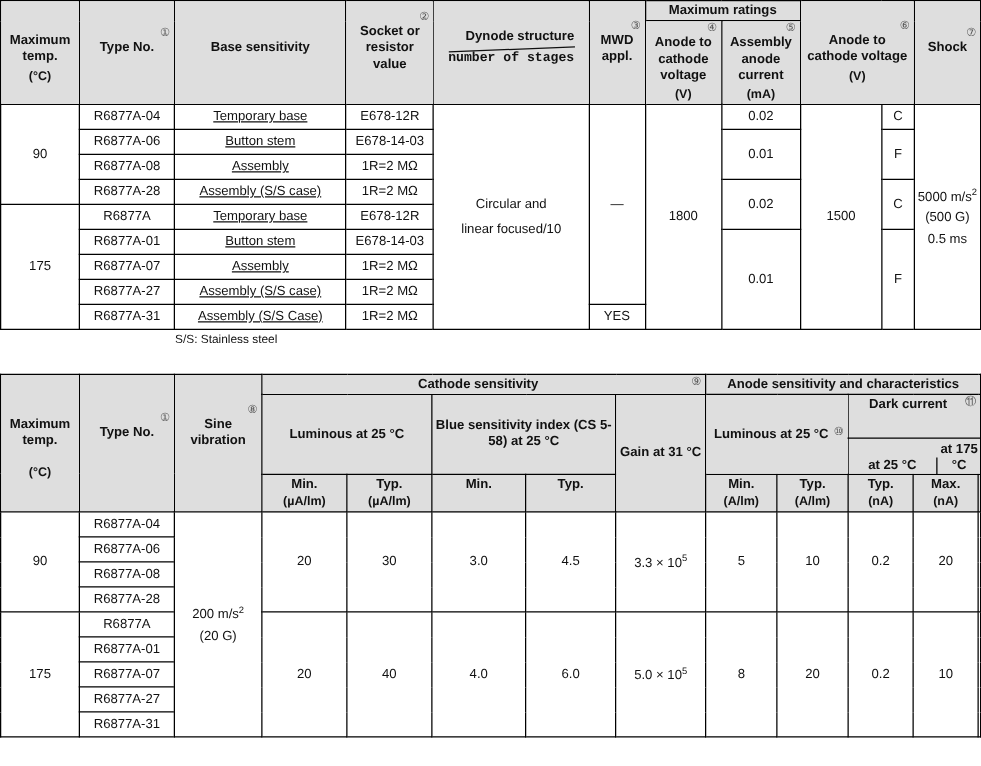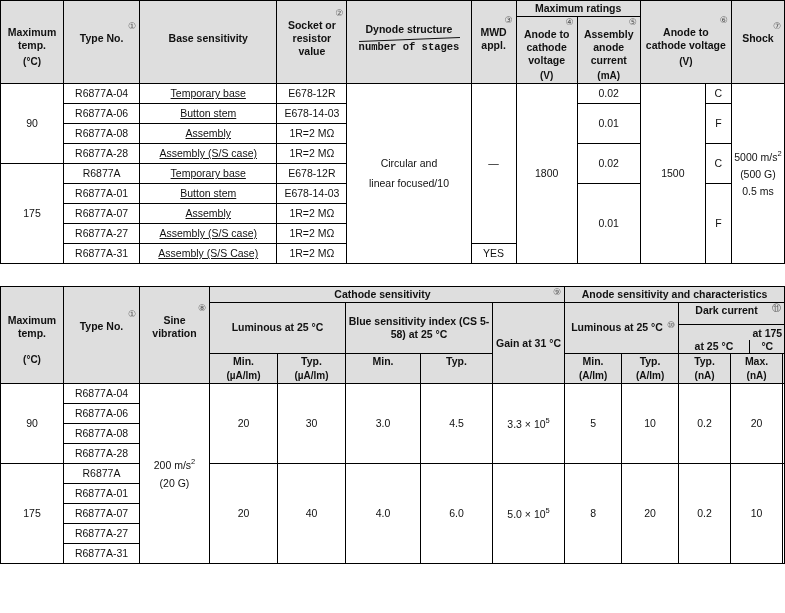--- a/index.html
+++ b/index.html
@@ -82,21 +82,21 @@
     font-size: 9.5px;
     color: #111111;
     padding-left: 140px;
     margin-top: 2px;
   }
   .dyn {
     display: inline-block;
     position: relative;
     padding: 0 2px;
   }
-  .dyn .line1 { display: block; }
+  .dyn .line1 { display: block; text-align: right; }
   .dyn .line2 { display: block; margin-top: 5px; font-family: Liberation Mono, monospace;}
   .dyn .bar {
     position: absolute;
     left: 2px;
     right: 2px;
     top: 50%;
     height: 1px;
     background: #111111;
     transform: rotate(-2.2deg);
   }
@@ -250,20 +250,21 @@
       </tr>
       <tr style="height:20px">
         <td class="typeno">R6877A-31</td>
         <td class="lefttext">Assembly (S/S Case)</td>
         <td>1R=2 MΩ</td>
         <td>YES</td>
       </tr>
     </tbody>
   </table>
 
+  <div class="note">S/S: Stainless steel</div>
 
   <div class="gap"></div>
 
   <table class="spec tbl2">
     <colgroup>
       <col style="width:63px">
       <col style="width:76px">
       <col style="width:70px">
       <col style="width:68px">
       <col style="width:68px">
@@ -304,21 +305,21 @@
         <td rowspan="2" class="hcell">
           <span>Gain at 31 °C</span>
         </td>
         <td colspan="2" class="hcell">
           <span class="circnum" style="float:right">⑩</span>
           <span>Luminous at 25 °C</span>
         </td>
         <td colspan="3" class="hcell">
           <span class="circnum" style="float:right">⑪</span>
           <span>Dark current</span>
-          <span style="display:block;border-top:1px solid #000;margin:7px -3px -2px -3px;padding-top:2px">
+          <span style="display:block;border-top:1px solid #000;margin:20px -3px -2px -3px;padding-top:2px">
             <span style="display:inline-block;width:66%;border-right:1px solid #000">at 25 °C</span><span style="display:inline-block;width:32%">at 175 °C</span>
           </span>
         </td>
       </tr>
       <tr>
         <td>
           <span>Min.</span>
           <span class="unit-tight">(µA/lm)</span>
         </td>
         <td>

